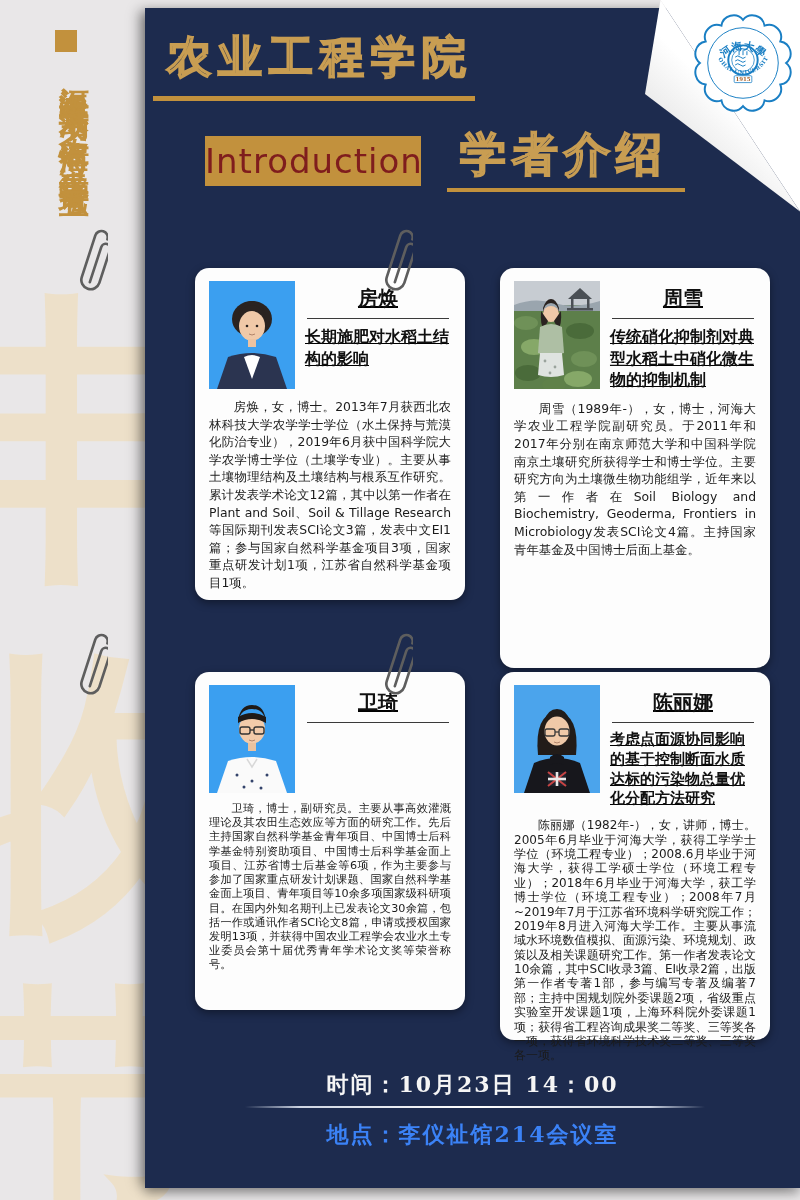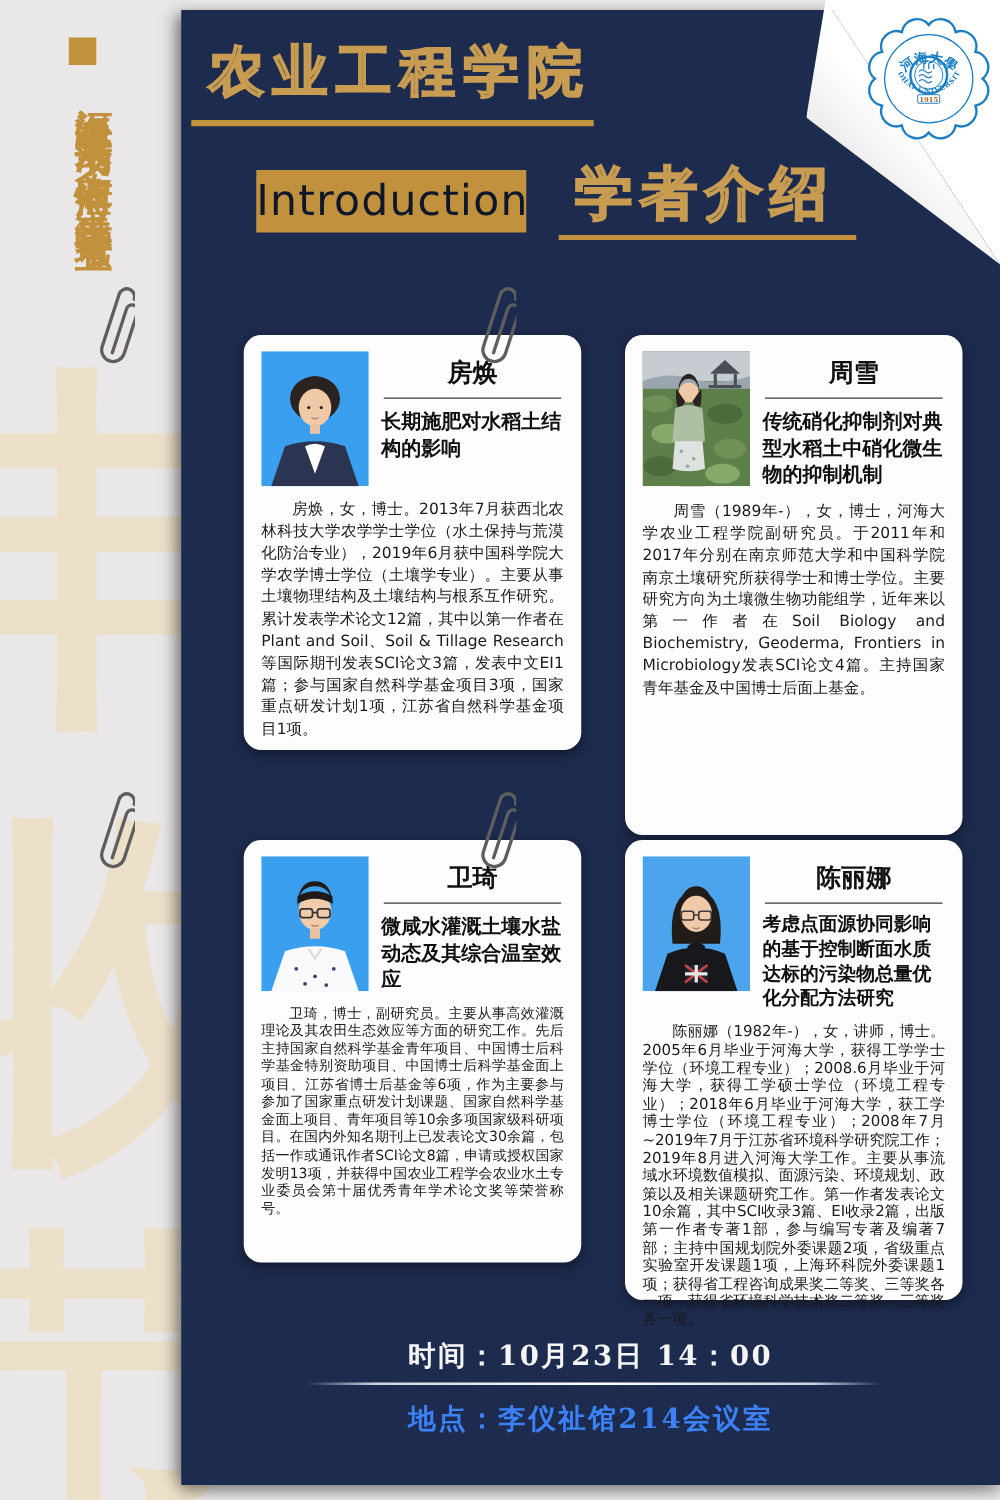--- a/index.html
+++ b/index.html
@@ -21,21 +21,21 @@
   .panel{position:absolute;left:145px;top:8px;width:655px;height:1180px;background:#1d2b4e;z-index:2;
     box-shadow:-8px 0 12px -2px rgba(0,0,0,.35),0 6px 10px rgba(0,0,0,.3);}
 
   .hollow{color:#c89d52;}
   @supports (-webkit-text-stroke:1px #000){
     .hollow{color:transparent;-webkit-text-stroke:1.7px #c89d52;}
   }
   .college-title{position:absolute;left:22px;top:20px;font-size:44px;font-weight:700;letter-spacing:7px;white-space:nowrap;}
   .college-underline{position:absolute;left:8px;top:88px;width:322px;height:5px;background:#c2913d;}
   .intro-box{position:absolute;left:60px;top:128px;width:216px;height:50px;background:#c2913d;
-    text-align:center;line-height:50px;font-size:34px;color:#0f172a;font-weight:500;letter-spacing:1px;}
+    text-align:center;line-height:50px;font-size:34px;color:#7f1d1d;font-weight:500;letter-spacing:1px;}
   .section-cn{position:absolute;left:315px;top:116px;font-size:46px;font-weight:700;letter-spacing:6px;white-space:nowrap;}
   .section-underline{position:absolute;left:302px;top:180px;width:238px;height:4px;background:#c2913d;}
 
   
   .fold{position:absolute;top:0;right:0;width:155px;height:235px;z-index:6;}
   .fold-under{position:absolute;top:0;left:0;width:100%;height:100%;background:#fff;
     clip-path:polygon(10% 0,100% 0,100% 90%);}
   .fold-flap{position:absolute;top:0;left:0;width:100%;height:100%;
     background:linear-gradient(225deg,#ffffff 45%,#e6e6e6 70%,#a9a9a9 100%);
     clip-path:polygon(10% 0,100% 90%,0 40%);
@@ -43,21 +43,21 @@
   .seal{position:absolute;top:14px;right:8px;width:98px;height:98px;}
   .seal text{font-family:"DejaVu Serif",serif;}
 
   
   .card{position:absolute;width:270px;background:#fdfdfd;border-radius:14px;
     box-shadow:0 3px 9px rgba(0,0,0,.4);padding:13px 14px;box-sizing:border-box;}
   .card1{left:50px;top:260px;height:332px;}
   .card2{left:355px;top:260px;height:400px;}
   .card3{left:50px;top:664px;height:338px;}
   .card4{left:355px;top:664px;height:368px;}
-  .card-top{display:flex;gap:10px;}
+  .card-top{display:flex;gap:10px;text-decoration:underline;}
   .photo{width:86px;height:108px;flex:0 0 86px;display:block;}
   .card-right{flex:1;min-width:0;}
   .scholar-name{font-family:"DejaVu Serif",serif;font-weight:700;font-size:20px;color:#111;
     text-align:center;margin-top:4px;}
   .name-line{border-top:1.6px solid #3a3a3a;margin:6px 2px 7px 2px;}
   .topic{font-family:"DejaVu Serif",serif;font-weight:600;font-size:16px;line-height:1.35;color:#101010;}
   .card4 .topic{font-size:15px;line-height:1.32;}
   .bio{margin:9px 0 0 0;text-align:justify;text-indent:2em;color:#1b1b1b;
     font-size:12.4px;line-height:1.42;}
   .card3 .bio{font-size:11.2px;line-height:1.27;}
@@ -172,21 +172,20 @@
           <path d="M38 74 L43 82 L48 74" stroke="#d8d8d8" stroke-width="1.5" fill="none"></path>
           <circle cx="28" cy="90" r="1.5" fill="#33436b"></circle>
             <circle cx="43" cy="96" r="1.5" fill="#33436b"></circle>
           <circle cx="58" cy="90" r="1.5" fill="#33436b"></circle>
             <circle cx="35" cy="102" r="1.5" fill="#33436b"></circle>
           <circle cx="52" cy="103" r="1.5" fill="#33436b"></circle>
         </svg>
         <div class="card-right">
           <div class="scholar-name">卫琦</div>
           <div class="name-line"></div>
-          <div class="topic">微咸水灌溉土壤水盐动态及其综合温室效应</div>
         </div>
       </div>
       <p class="bio">卫琦，博士，副研究员。主要从事高效灌溉理论及其农田生态效应等方面的研究工作。先后主持国家自然科学基金青年项目、中国博士后科学基金特别资助项目、中国博士后科学基金面上项目、江苏省博士后基金等6项，作为主要参与参加了国家重点研发计划课题、国家自然科学基金面上项目、青年项目等10余多项国家级科研项目。在国内外知名期刊上已发表论文30余篇，包括一作或通讯作者SCI论文8篇，申请或授权国家发明13项，并获得中国农业工程学会农业水土专业委员会第十届优秀青年学术论文奖等荣誉称号。</p>
     </div>
 
     <div class="card card4">
       <div class="card-top">
         <svg class="photo" viewBox="0 0 86 108" preserveAspectRatio="none">
           <rect width="86" height="108" fill="#4ba4ec"></rect>
           <path d="M24 70 Q20 30 43 26 Q66 30 62 70 Z" fill="#221c19"></path>

